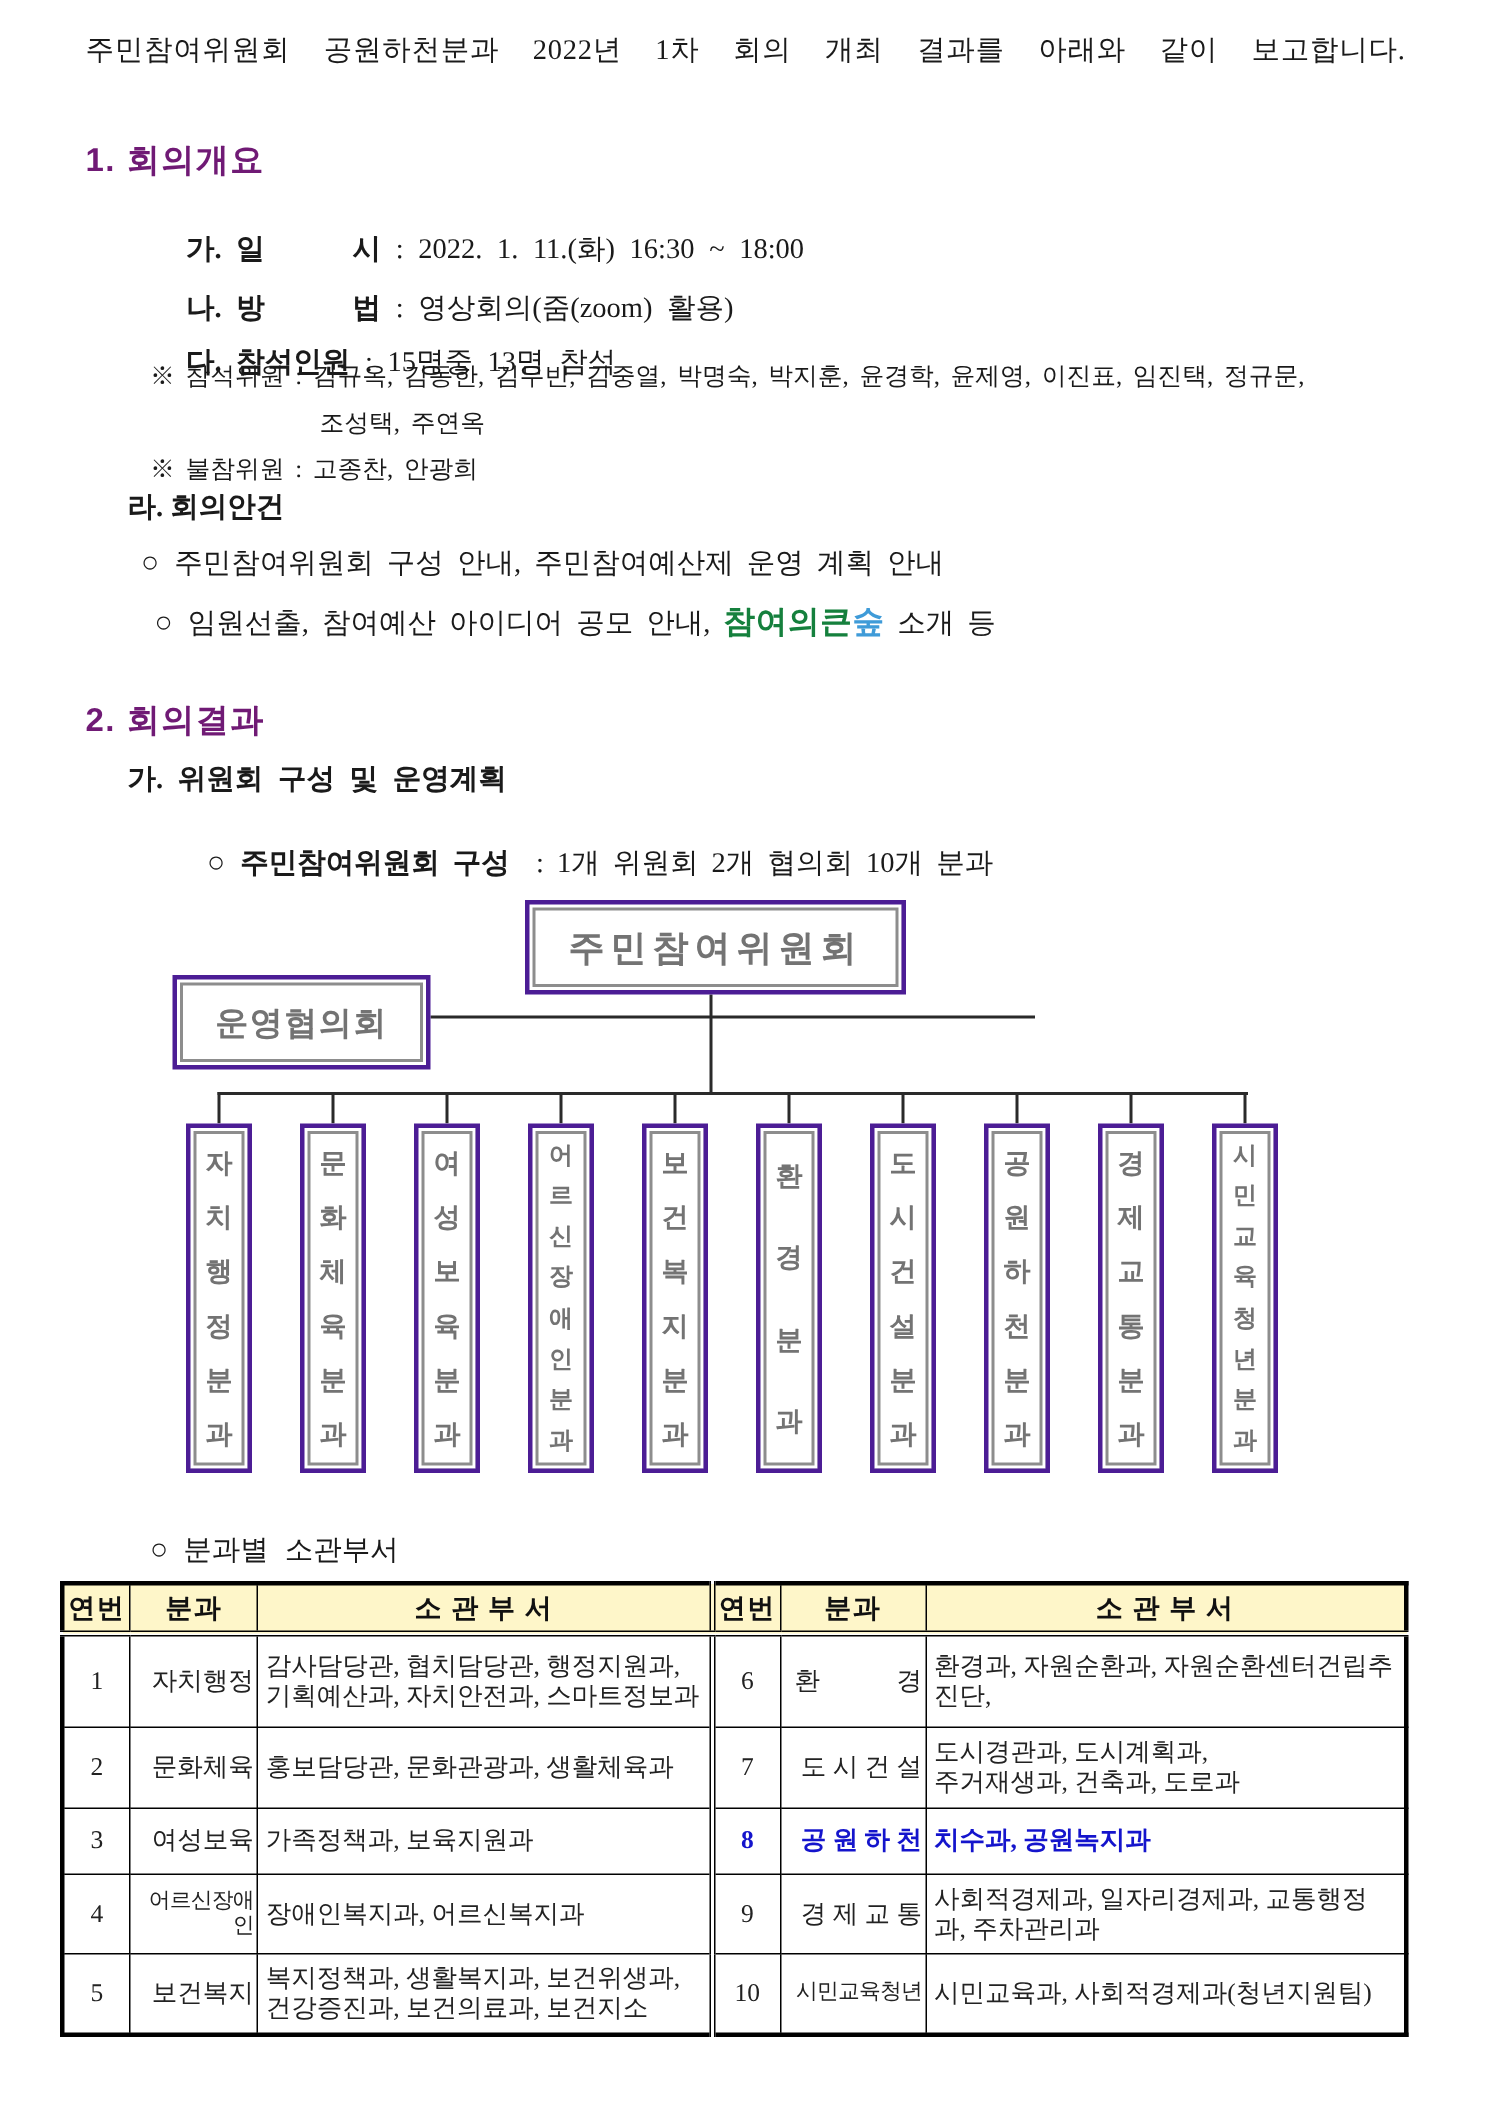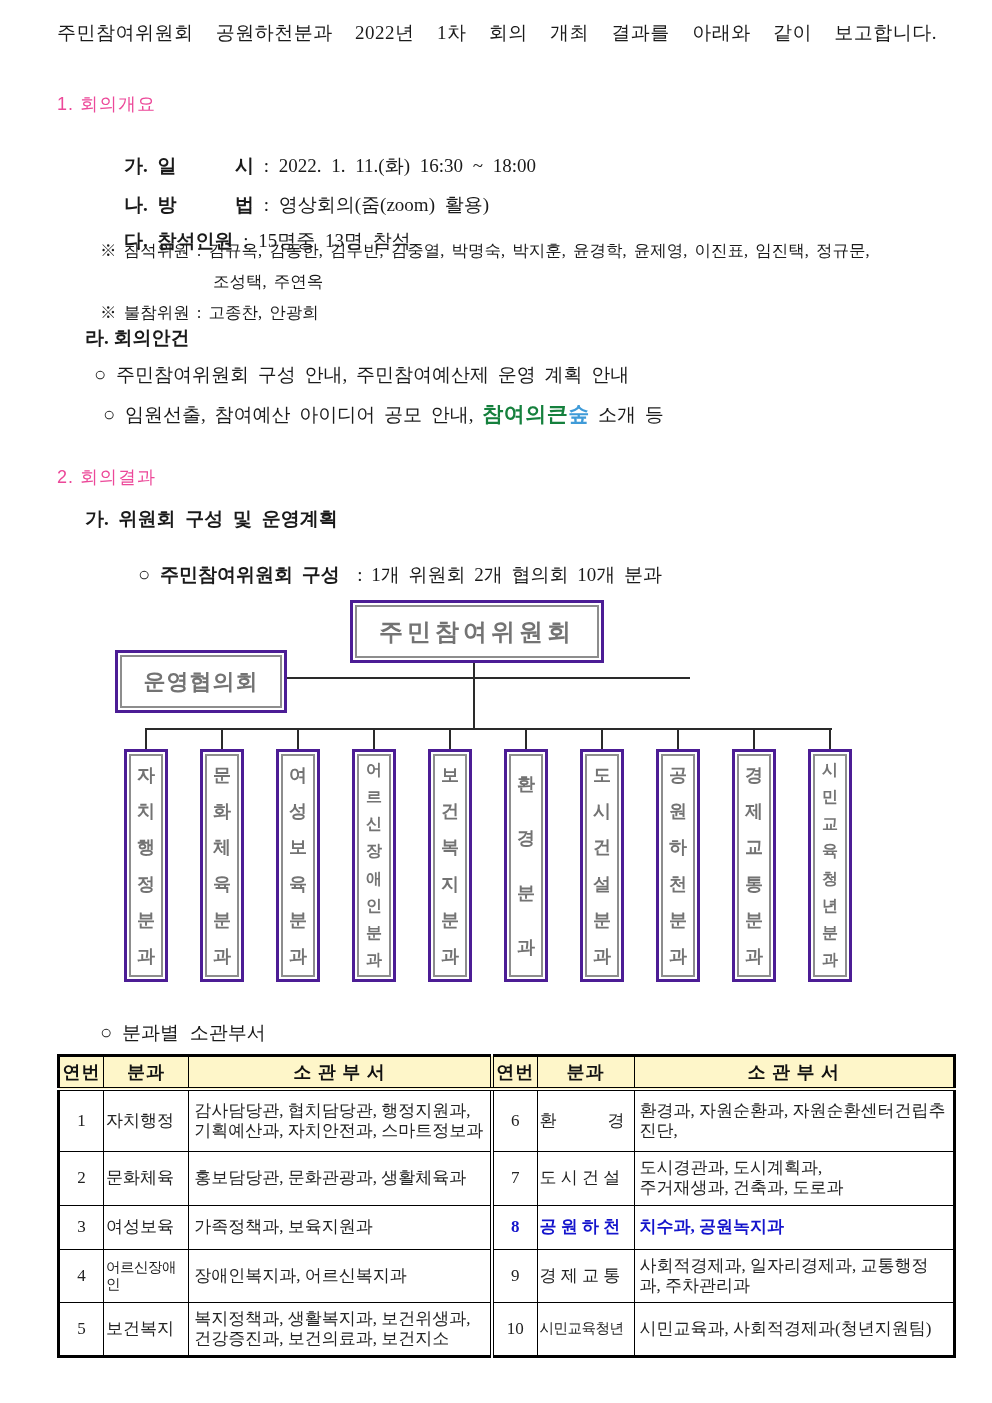--- a/index.html
+++ b/index.html
@@ -10,21 +10,21 @@
   }
   .abs { position:absolute; }
   .pre { white-space:pre-wrap; }
   .sans { font-family:"Liberation Sans", sans-serif; }
 
   
   .intro { left:57px; top:20px; width:880px; font-size:19px;
            text-align:justify; text-align-last:justify; letter-spacing:0.5px; }
 
   
-  .sec-title { font-weight:normal; color:#ec4899; font-size:18px; letter-spacing:1px; }
+  .sec-title { font-weight:bold; color:#701a75; font-size:22px; letter-spacing:1px; }
 
   
   .line  { font-size:19px; word-spacing:5px; }
   .lbl   { font-weight:bold; }
   .note  { font-size:16.5px; word-spacing:3px; }
   .agenda{ font-size:19px; font-weight:bold; }
   .bullet{ font-size:19px; word-spacing:4px; }
   .bullet .mk { font-size:20px; margin-right:10px; }
   .logo-main { font-family:"Liberation Sans",sans-serif; font-weight:bold; font-size:21px; color:#15803d; letter-spacing:0.5px;}
   .logo-accent { font-family:"Liberation Sans",sans-serif; font-weight:bold; font-size:21px; color:#3f9bd8; }
@@ -45,34 +45,34 @@
   .obox.side.r { left:690px; }
   .obox.vbox {
     top:156px; width:44px; height:233px; font-size:18px;
     flex-direction:column; justify-content:space-around; padding:5px 0; box-sizing:border-box;
   }
   .obox.vbox.tight { font-size:16px; }
 
   
   .caption { left:100px; top:1020px; font-size:19px; word-spacing:6px; }
   .caption .mk { font-size:20px; margin-right:10px; }
-  .tblwrap { left:57px; top:1054px; }
+  .tblwrap { left:40px; top:1054px; }
   table.tbl { border-collapse:collapse; table-layout:fixed; width:899px;
               font-family:"Liberation Serif", serif; }
   .tbl th {
     background:#fef6c9; border:1.5px solid #000; border-bottom:4px double #000;
     font-size:18px; font-weight:bold; padding:3px 2px; letter-spacing:1px; color:#111;
   }
   .tbl td {
     border:1.5px solid #000; font-size:17px; line-height:1.18; color:#222;
     padding:3px 5px; word-break:break-all; white-space:pre-wrap; vertical-align:middle;
   }
   .tbl { border:3px solid #000; }
   .tbl .no  { text-align:center; }
-  .tbl .div { text-align:left; padding:9px 2px; }
+  .tbl .div { text-align:right; padding:9px 2px; }
   .tbl .small { font-size:14.5px; letter-spacing:-0.5px; }
   .tbl .mid { border-left:4px double #000; }
   .tbl .hl  { color:#1414cc; font-weight:bold; }
 </style>
 </head>
 <body>
 
 <div class="page">
 
   <div class="abs intro pre">주민참여위원회 공원하천분과 2022년 1차 회의 개최 결과를 아래와 같이 보고합니다.</div>

